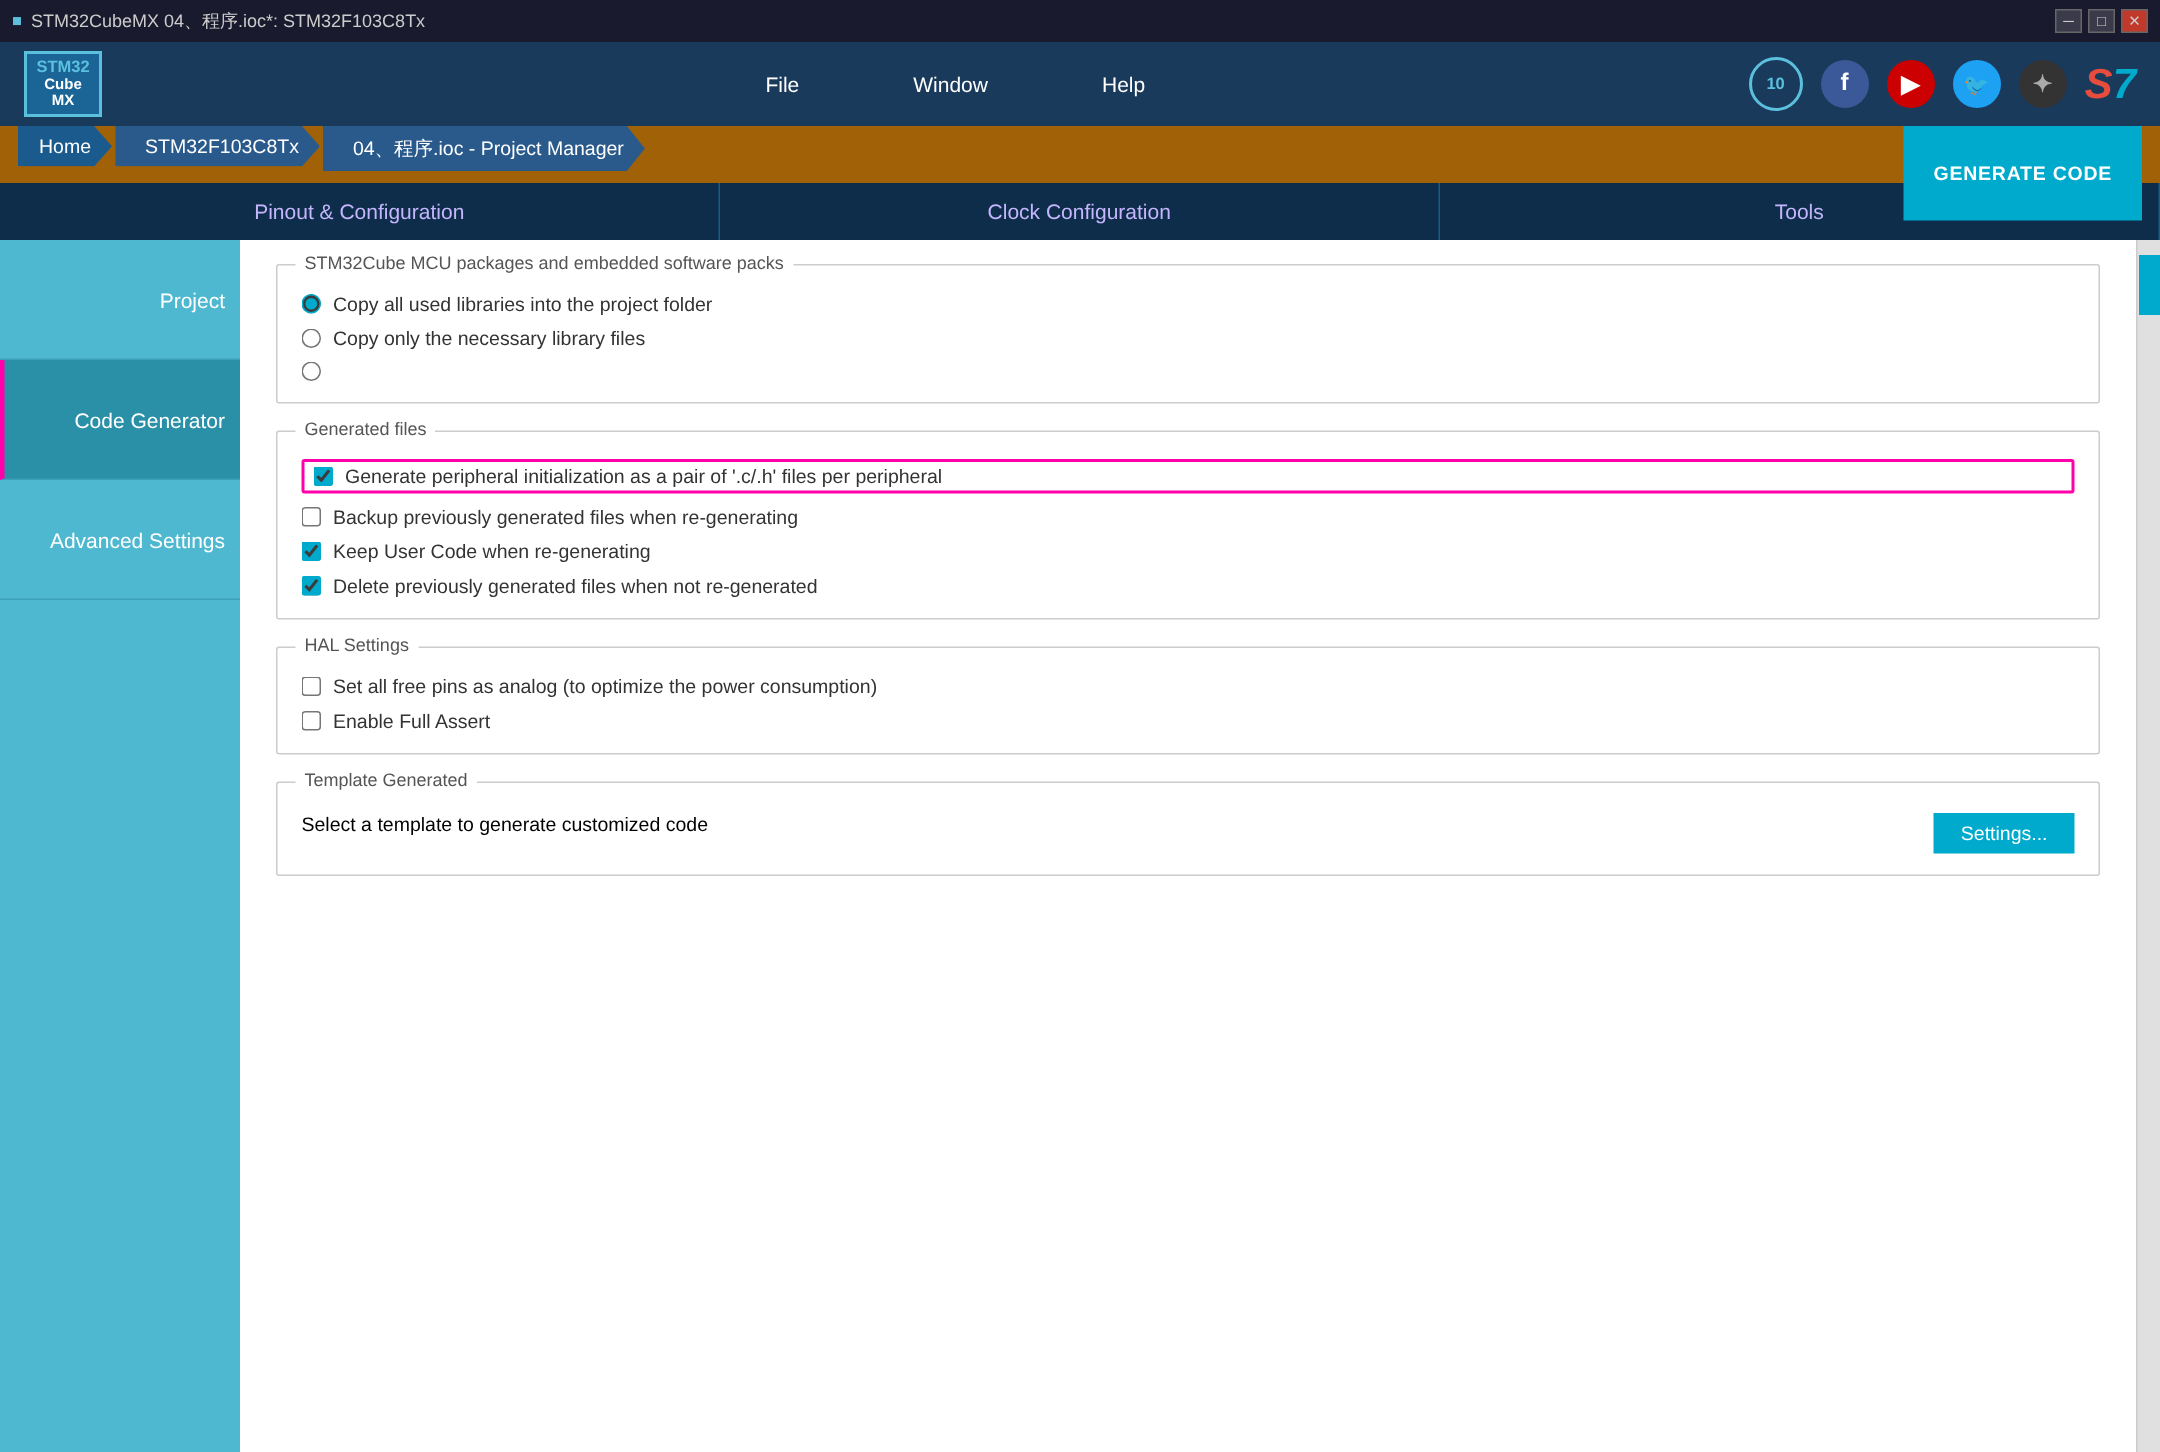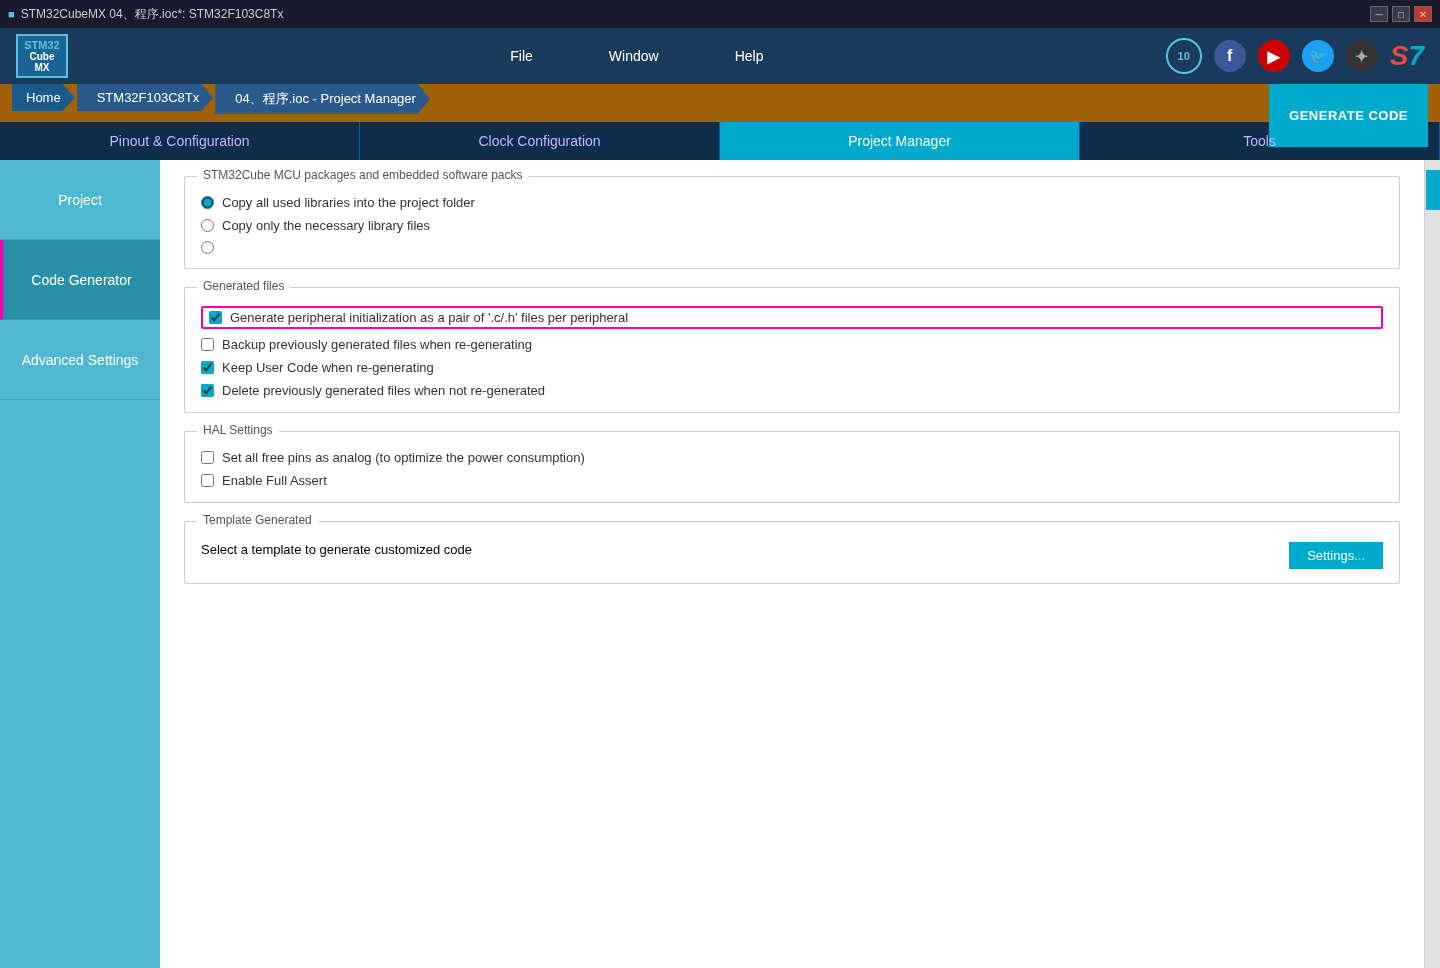--- a/index.html
+++ b/index.html
@@ -132,21 +132,21 @@
       flex-direction: column;
     }
     .sidebar-item {
       padding: 20px 10px;
       color: white;
       font-size: 14px;
       text-align: center;
       cursor: pointer;
       border-bottom: 1px solid #3aa0b8;
       min-height: 80px;
-      display: flex; align-items: center; justify-content: center;
+      display: flex; align-items: center; justify-content: flex-end;
     }
     .sidebar-item.active {
       background: #2a90a8;
       border-left: 3px solid #ff00aa;
     }
 
     
     .content-area {
       flex: 1;
       background: white;
@@ -280,23 +280,20 @@
   <button class="generate-btn">GENERATE CODE</button>
 </div>
 
 <div class="tab-bar">
   <div class="tab">
     <span>Pinout &amp; Configuration</span>
   </div>
   <div class="tab">
     <span>Clock Configuration</span>
   </div>
-  <div class="tab active">
-    <span>Project Manager</span>
-  </div>
   <div class="tab">
     <span>Tools</span>
   </div>
 </div>
 
 <div class="main-layout">
 
   <div class="sidebar">
     <div class="sidebar-item">
       <span>Project</span>

